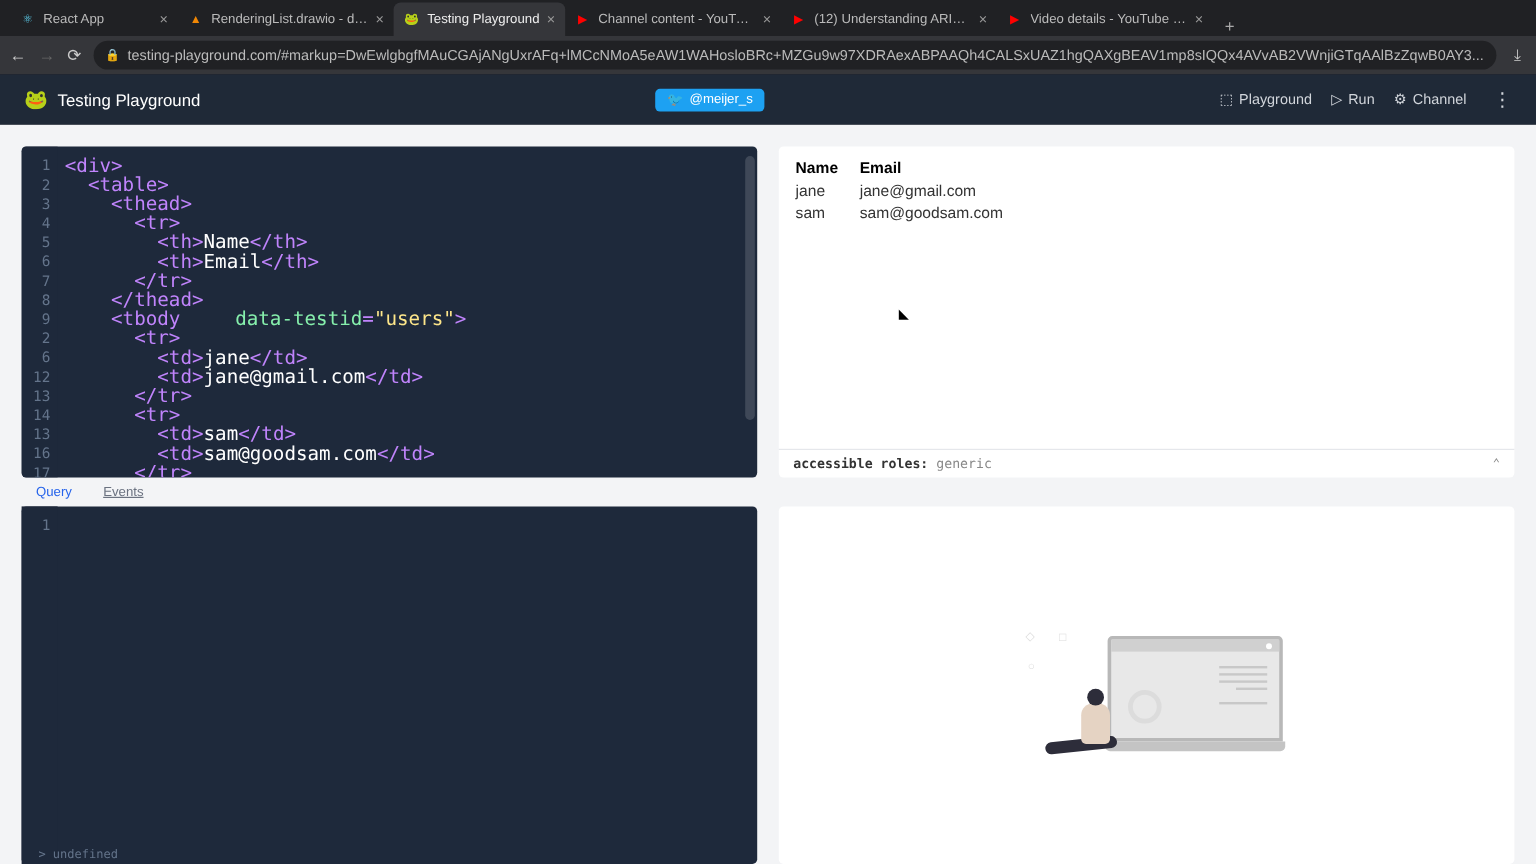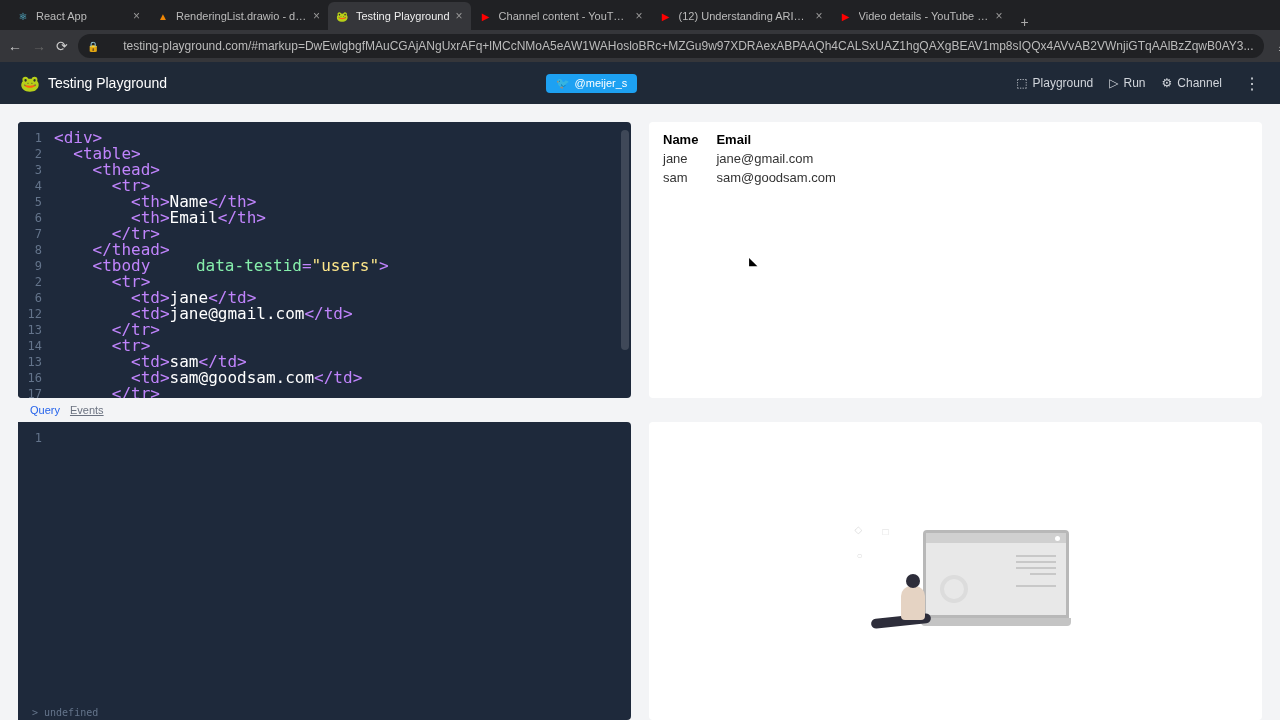--- a/index.html
+++ b/index.html
@@ -12,21 +12,21 @@
 .tab .favicon { width: 14px; height: 14px; display: flex; align-items: center; justify-content: center; font-size: 10px; }
 .tab .tab-title { flex: 1; white-space: nowrap; overflow: hidden; text-overflow: ellipsis; }
 .tab .tab-close { color: #999; font-size: 12px; cursor: pointer; }
 .newtab { color: #aaa; padding: 0 10px; font-size: 14px; }
 
 .addr-bar { background: #35363a; height: 32px; display: flex; align-items: center; padding: 0 8px; gap: 10px; }
 .nav-btn { color: #ccc; font-size: 14px; width: 18px; text-align: center; }
 .nav-btn.dim { color: #666; }
 .url-box { flex: 1; background: #202124; border-radius: 14px; height: 24px; display: flex; align-items: center; padding: 0 10px; color: #bbb; font-size: 12px; gap: 6px; }
 .lock { color: #9aa0a6; font-size: 10px; }
-.url-text { white-space: nowrap; overflow: hidden; text-overflow: ellipsis; margin-left: 17px; }
+.url-text { white-space: nowrap; overflow: hidden; text-overflow: ellipsis; }
 .tb-icons { display: flex; gap: 10px; color: #ccc; font-size: 13px; align-items: center; }
 .tb-icon { width: 16px; height: 16px; display: flex; align-items: center; justify-content: center; }
 
 
 .tp-header { background: #1f2937; height: 42px; display: flex; align-items: center; padding: 0 20px; color: #fff; }
 .tp-logo { display: flex; align-items: center; gap: 8px; font-size: 14px; font-weight: 500; }
 .frog { font-size: 16px; }
 .tp-center { flex: 1; display: flex; justify-content: center; }
 .twitter-btn { background: #1da1f2; color: #fff; border-radius: 4px; padding: 3px 10px; font-size: 11px; display: flex; align-items: center; gap: 5px; }
 .tp-right { display: flex; gap: 16px; align-items: center; font-size: 12px; color: #d1d5db; }
@@ -49,21 +49,21 @@
 
 .preview-body { padding: 8px 14px; flex: 1; }
 .preview-table { border-collapse: collapse; font-size: 13px; }
 .preview-table th { text-align: left; font-weight: 700; padding: 2px 18px 2px 0; }
 .preview-table td { padding: 2px 18px 2px 0; color: #333; }
 .cursor-ptr { position: absolute; top: 133px; left: 100px; font-size: 11px; color: #000; }
 .acc-roles { border-top: 1px solid #e5e7eb; padding: 5px 12px; font-family: Consolas, Monaco, monospace; font-size: 11px; color: #333; display: flex; justify-content: space-between; align-items: center; }
 .acc-val { color: #888; }
 .chev-up { color: #888; font-size: 10px; }
 
-.tabs-row { display: flex; gap: 10px; font-size: 11px; padding-left: 12px; }
+.tabs-row { display: flex; gap: 26px; font-size: 11px; padding-left: 12px; }
 .qtab { color: #2563eb; }
 .qtab.inactive { color: #6b7280; text-decoration: underline; }
 
 .panels-row2 { display: flex; gap: 18px; flex: 1; min-height: 0; }
 .query-left { flex: 1; background: #1e293b; border-radius: 4px; display: flex; }
 .query-right { flex: 1; background: #fff; border-radius: 4px; display: flex; align-items: center; justify-content: center; position: relative; }
 
 .illustration { width: 230px; height: 110px; position: relative; }
 .laptop-base { position: absolute; bottom: 0; right: 0; width: 150px; height: 8px; background: #c4c4c4; border-radius: 0 0 4px 4px; }
 .laptop-screen { position: absolute; bottom: 8px; right: 2px; width: 146px; height: 88px; background: #e8e8e8; border: 3px solid #b8b8b8; border-radius: 4px 4px 0 0; }
@@ -200,20 +200,27 @@
                 <td>jane</td>
                 <td>jane@gmail.com</td>
               </tr>
               <tr>
                 <td>sam</td>
                 <td>sam@goodsam.com</td>
               </tr>
             </tbody>
         </table>
         <span class="cursor-ptr">◣</span>
+      </div>
+      <div class="acc-roles">
+        <span>
+          <b>accessible roles:</b>
+          <span class="acc-val">generic</span>
+        </span>
+        <span class="chev-up">⌃</span>
       </div>
     </div>
   </div>
 
   <div class="tabs-row">
     <span class="qtab">Query</span>
     <span class="qtab inactive">Events</span>
   </div>
 
   <div class="panels-row2">

